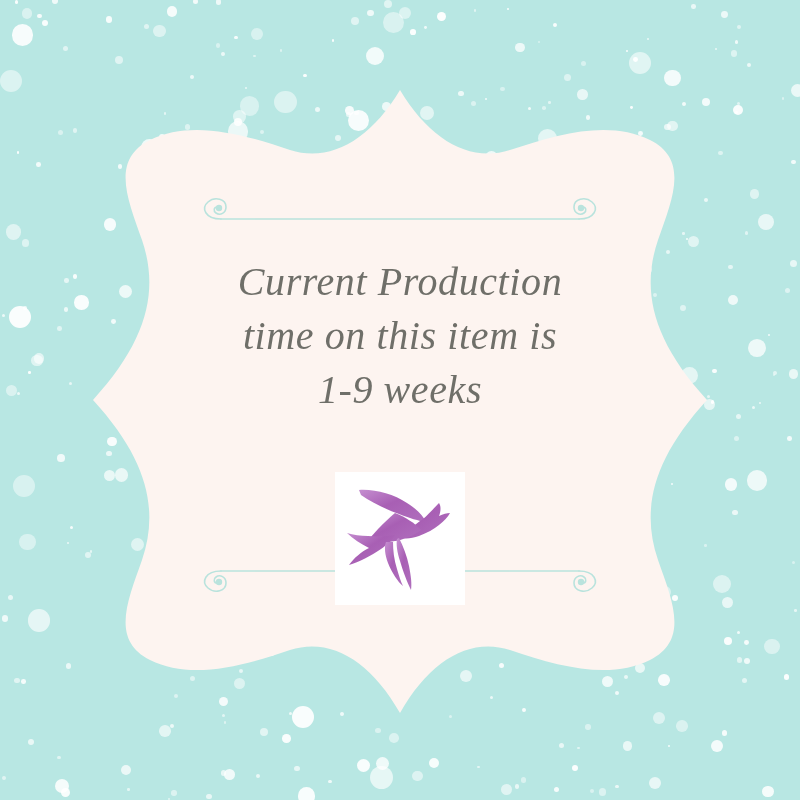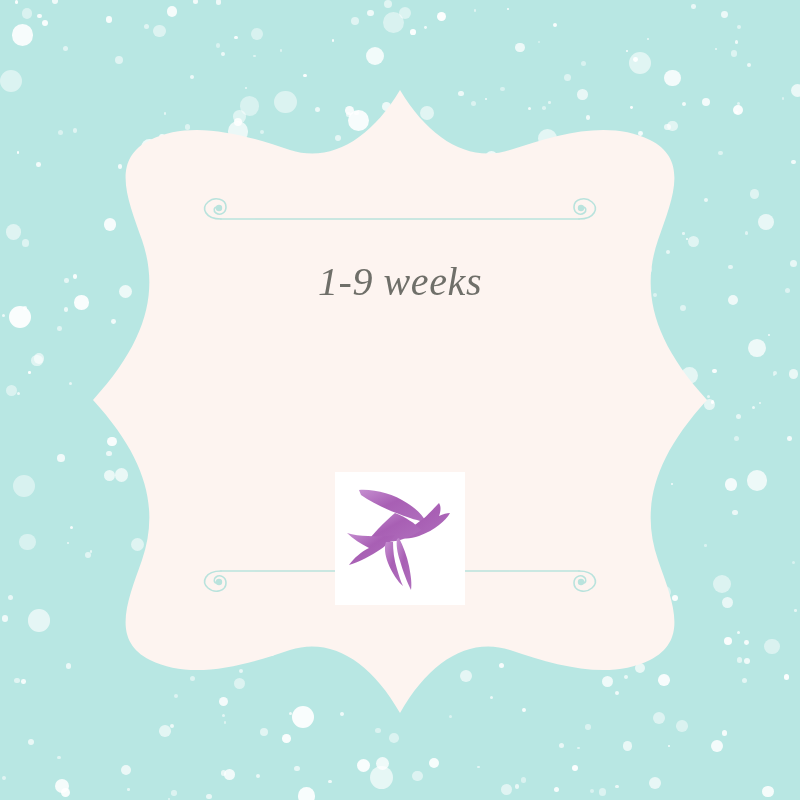--- a/index.html
+++ b/index.html
@@ -581,20 +581,22 @@
                    C 379 23, 385 26, 389 23
                    C 392 21, 391 17, 388 17"></path>
           <path d="M 26 29 L 384 29"></path>
         </g>
         <circle cx="24" cy="18" r="3.2" fill="#b9e3dd"></circle>
         <circle cx="386" cy="18" r="3.2" fill="#b9e3dd"></circle>
       </svg>
     </div>
 
     <div id="headline-block">
+      <span class="headline-line">Current Production</span>
+      <span class="headline-line">time on this item is</span>
       <span class="headline-line">1-9 weeks</span>
     </div>
 
     <div class="divider-rule" id="divider-bottom">
       <svg viewBox="0 0 410 40" xmlns="http://www.w3.org/2000/svg">
         <g fill="none" stroke="#b9e3dd" stroke-width="1.6" stroke-linecap="round">
           <path d="M 26 11
                    C 10 11, 6 22, 13 28
                    C 20 34, 31 31, 31 23
                    C 31 17, 25 14, 21 17

